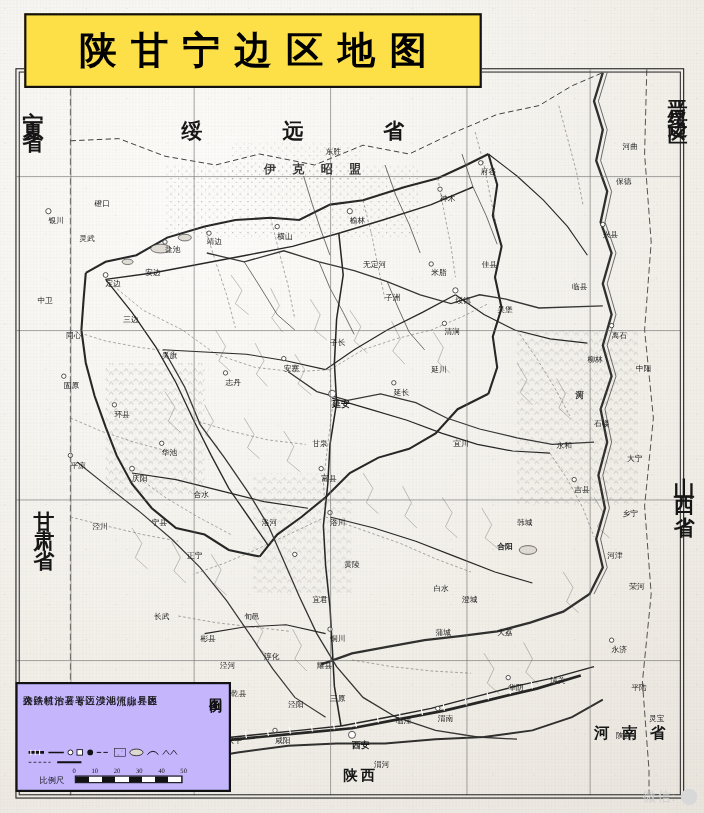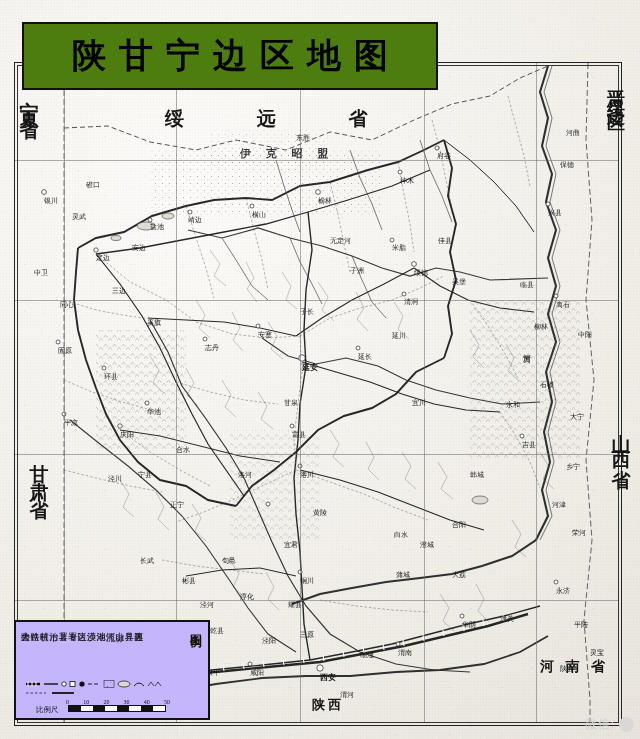--- a/index.html
+++ b/index.html
@@ -23,21 +23,21 @@
   
   .neatline{position:absolute;left:14px;top:62px;width:606px;height:662px;border:1.6px solid #222;}
   .neatline2{position:absolute;left:17px;top:65px;width:600px;height:656px;border:.7px solid #333;}
 
   
   .grat{position:absolute;background:#6b6b6b;opacity:.55;}
   .grat.v{width:1px;top:63px;height:660px;}
   .grat.h{height:1px;left:15px;width:604px;}
 
   
-  .title-box{position:absolute;left:22px;top:22px;width:412px;height:64px;background:#4d7c0f;border:2.2px solid #111;display:flex;align-items:center;justify-content:center;z-index:40;}
+  .title-box{position:absolute;left:22px;top:12px;width:412px;height:64px;background:#fde047;border:2.2px solid #111;display:flex;align-items:center;justify-content:center;z-index:40;}
   .title-box .t{font-family:"Liberation Serif",serif;font-weight:700;font-size:34px;letter-spacing:13px;color:#000;padding-left:13px;white-space:nowrap;}
 
   
   .legend{position:absolute;left:14px;top:620px;width:192px;height:96px;background:#c4b5fd;border:2px solid #111;z-index:40;}
   .legend-head{display:flex;justify-content:space-between;padding:3px 4px 0 4px;}
   .legend-cols{display:flex;gap:0px;}
   .lcol{writing-mode:vertical-rl;text-orientation:upright;font-family:"Liberation Serif",serif;font-size:9px;line-height:1.05;letter-spacing:0px;color:#111;white-space:nowrap;}
   .legend-title{writing-mode:vertical-rl;text-orientation:upright;font-family:"Liberation Serif",serif;font-size:12px;font-weight:700;letter-spacing:2px;margin-left:4px;color:#111;}
   .legend-symbols{position:absolute;left:6px;top:52px;width:150px;height:22px;}
   .legend-scale{position:absolute;left:20px;bottom:3px;font-family:"Liberation Serif",serif;font-size:7.5px;color:#111;}
@@ -313,21 +313,21 @@
   <div class="pl" style="left:176px;top:445px;font-size:7px;">合水</div>
   <div class="pl" style="left:138px;top:470px;font-size:7px;">宁县</div>
   <div class="pl" style="left:170px;top:500px;font-size:7px;">正宁</div>
   <div class="pl" style="left:292px;top:430px;font-size:7px;">富县</div>
   <div class="pl" style="left:284px;top:398px;font-size:7px;">甘泉</div>
   <div class="pl" style="left:412px;top:398px;font-size:7px;">宜川</div>
   <div class="pl" style="left:300px;top:470px;font-size:7px;">洛川</div>
   <div class="pl" style="left:268px;top:508px;font-size:7px;margin-left:45px;">黄陵</div>
   <div class="pl" style="left:284px;top:540px;font-size:7px;">宜君</div>
   <div class="pl" style="left:470px;top:470px;font-size:7px;">韩城</div>
-  <div class="pl" style="left:452px;top:520px;font-size:7px;">合阳</div>
+  <div class="pl" style="left:452px;top:492px;font-size:7px;font-weight:bold;">合阳</div>
   <div class="pl" style="left:420px;top:540px;font-size:7px;">澄城</div>
   <div class="pl" style="left:396px;top:570px;font-size:7px;">蒲城</div>
   <div class="pl" style="left:452px;top:570px;font-size:7px;">大荔</div>
   <div class="pl" style="left:394px;top:530px;font-size:7px;">白水</div>
   <div class="pl" style="left:300px;top:576px;font-size:7px;">铜川</div>
   <div class="pl" style="left:288px;top:600px;font-size:7px;">耀县</div>
   <div class="pl" style="left:300px;top:630px;font-size:7px;">三原</div>
   <div class="pl" style="left:262px;top:636px;font-size:7px;">泾阳</div>
   <div class="pl" style="left:250px;top:668px;font-size:7px;">咸阳</div>
   <div class="pl" style="left:320px;top:672px;font-size:8px;font-weight:700;">西安</div>
@@ -341,21 +341,21 @@
   <div class="pl" style="left:182px;top:576px;font-size:7px;">彬县</div>
   <div class="pl" style="left:140px;top:556px;font-size:7px;">长武</div>
   <div class="pl" style="left:222px;top:556px;font-size:7px;">旬邑</div>
   <div class="pl" style="left:240px;top:592px;font-size:7px;">淳化</div>
   <div class="pl v" style="left:520px;top:348px;font-size:8px;">黄河</div>
   <div class="pl" style="left:330px;top:236px;font-size:7px;">无定河</div>
   <div class="pl" style="left:238px;top:470px;font-size:7px;">洛河</div>
   <div class="pl" style="left:200px;top:600px;font-size:7px;">泾河</div>
   <div class="pl" style="left:340px;top:690px;font-size:7px;">渭河</div>
   <div class="pl" style="left:556px;top:300px;font-size:7px;">离石</div>
-  <div class="pl" style="left:520px;top:280px;font-size:7px;">临县</div>
+  <div class="pl" style="left:520px;top:256px;font-size:7px;">临县</div>
   <div class="pl" style="left:548px;top:208px;font-size:7px;">兴县</div>
   <div class="pl" style="left:560px;top:160px;font-size:7px;">保德</div>
   <div class="pl" style="left:566px;top:128px;font-size:7px;">河曲</div>
   <div class="pl" style="left:534px;top:322px;font-size:7px;">柳林</div>
   <div class="pl" style="left:578px;top:330px;font-size:7px;">中阳</div>
   <div class="pl" style="left:540px;top:380px;font-size:7px;">石楼</div>
   <div class="pl" style="left:506px;top:400px;font-size:7px;">永和</div>
   <div class="pl" style="left:570px;top:412px;font-size:7px;">大宁</div>
   <div class="pl" style="left:522px;top:440px;font-size:7px;">吉县</div>
   <div class="pl" style="left:566px;top:462px;font-size:7px;">乡宁</div>
@@ -363,21 +363,21 @@
   <div class="pl" style="left:572px;top:528px;font-size:7px;">荣河</div>
   <div class="pl" style="left:556px;top:586px;font-size:7px;">永济</div>
   <div class="pl" style="left:574px;top:620px;font-size:7px;">平陆</div>
   <div class="pl" style="left:590px;top:648px;font-size:7px;">灵宝</div>
   <div class="pl" style="left:560px;top:664px;font-size:7px;">陕县</div>
   <div class="pl" style="left:86px;top:180px;font-size:7px;">磴口</div>
   <div class="pl" style="left:44px;top:196px;font-size:7px;">银川</div>
   <div class="pl" style="left:34px;top:268px;font-size:7px;">中卫</div>
   <div class="pl" style="left:58px;top:346px;font-size:7px;">固原</div>
   <div class="pl" style="left:64px;top:418px;font-size:7px;">平凉</div>
-  <div class="pl" style="left:84px;top:474px;font-size:7px;margin-left:24px;">泾川</div>
+  <div class="pl" style="left:84px;top:474px;font-size:7px;">泾川</div>
   <div class="pl" style="left:72px;top:212px;font-size:7px;">灵武</div>
   <div class="pl" style="left:60px;top:300px;font-size:7px;">同心</div>
 
   <div class="legend">
     <div class="legend-head">
       <div class="legend-cols">
         <div class="lcol">大公路</div>
         <div class="lcol">铁路</div>
         <div class="lcol">村镇</div>
         <div class="lcol">市治</div>

